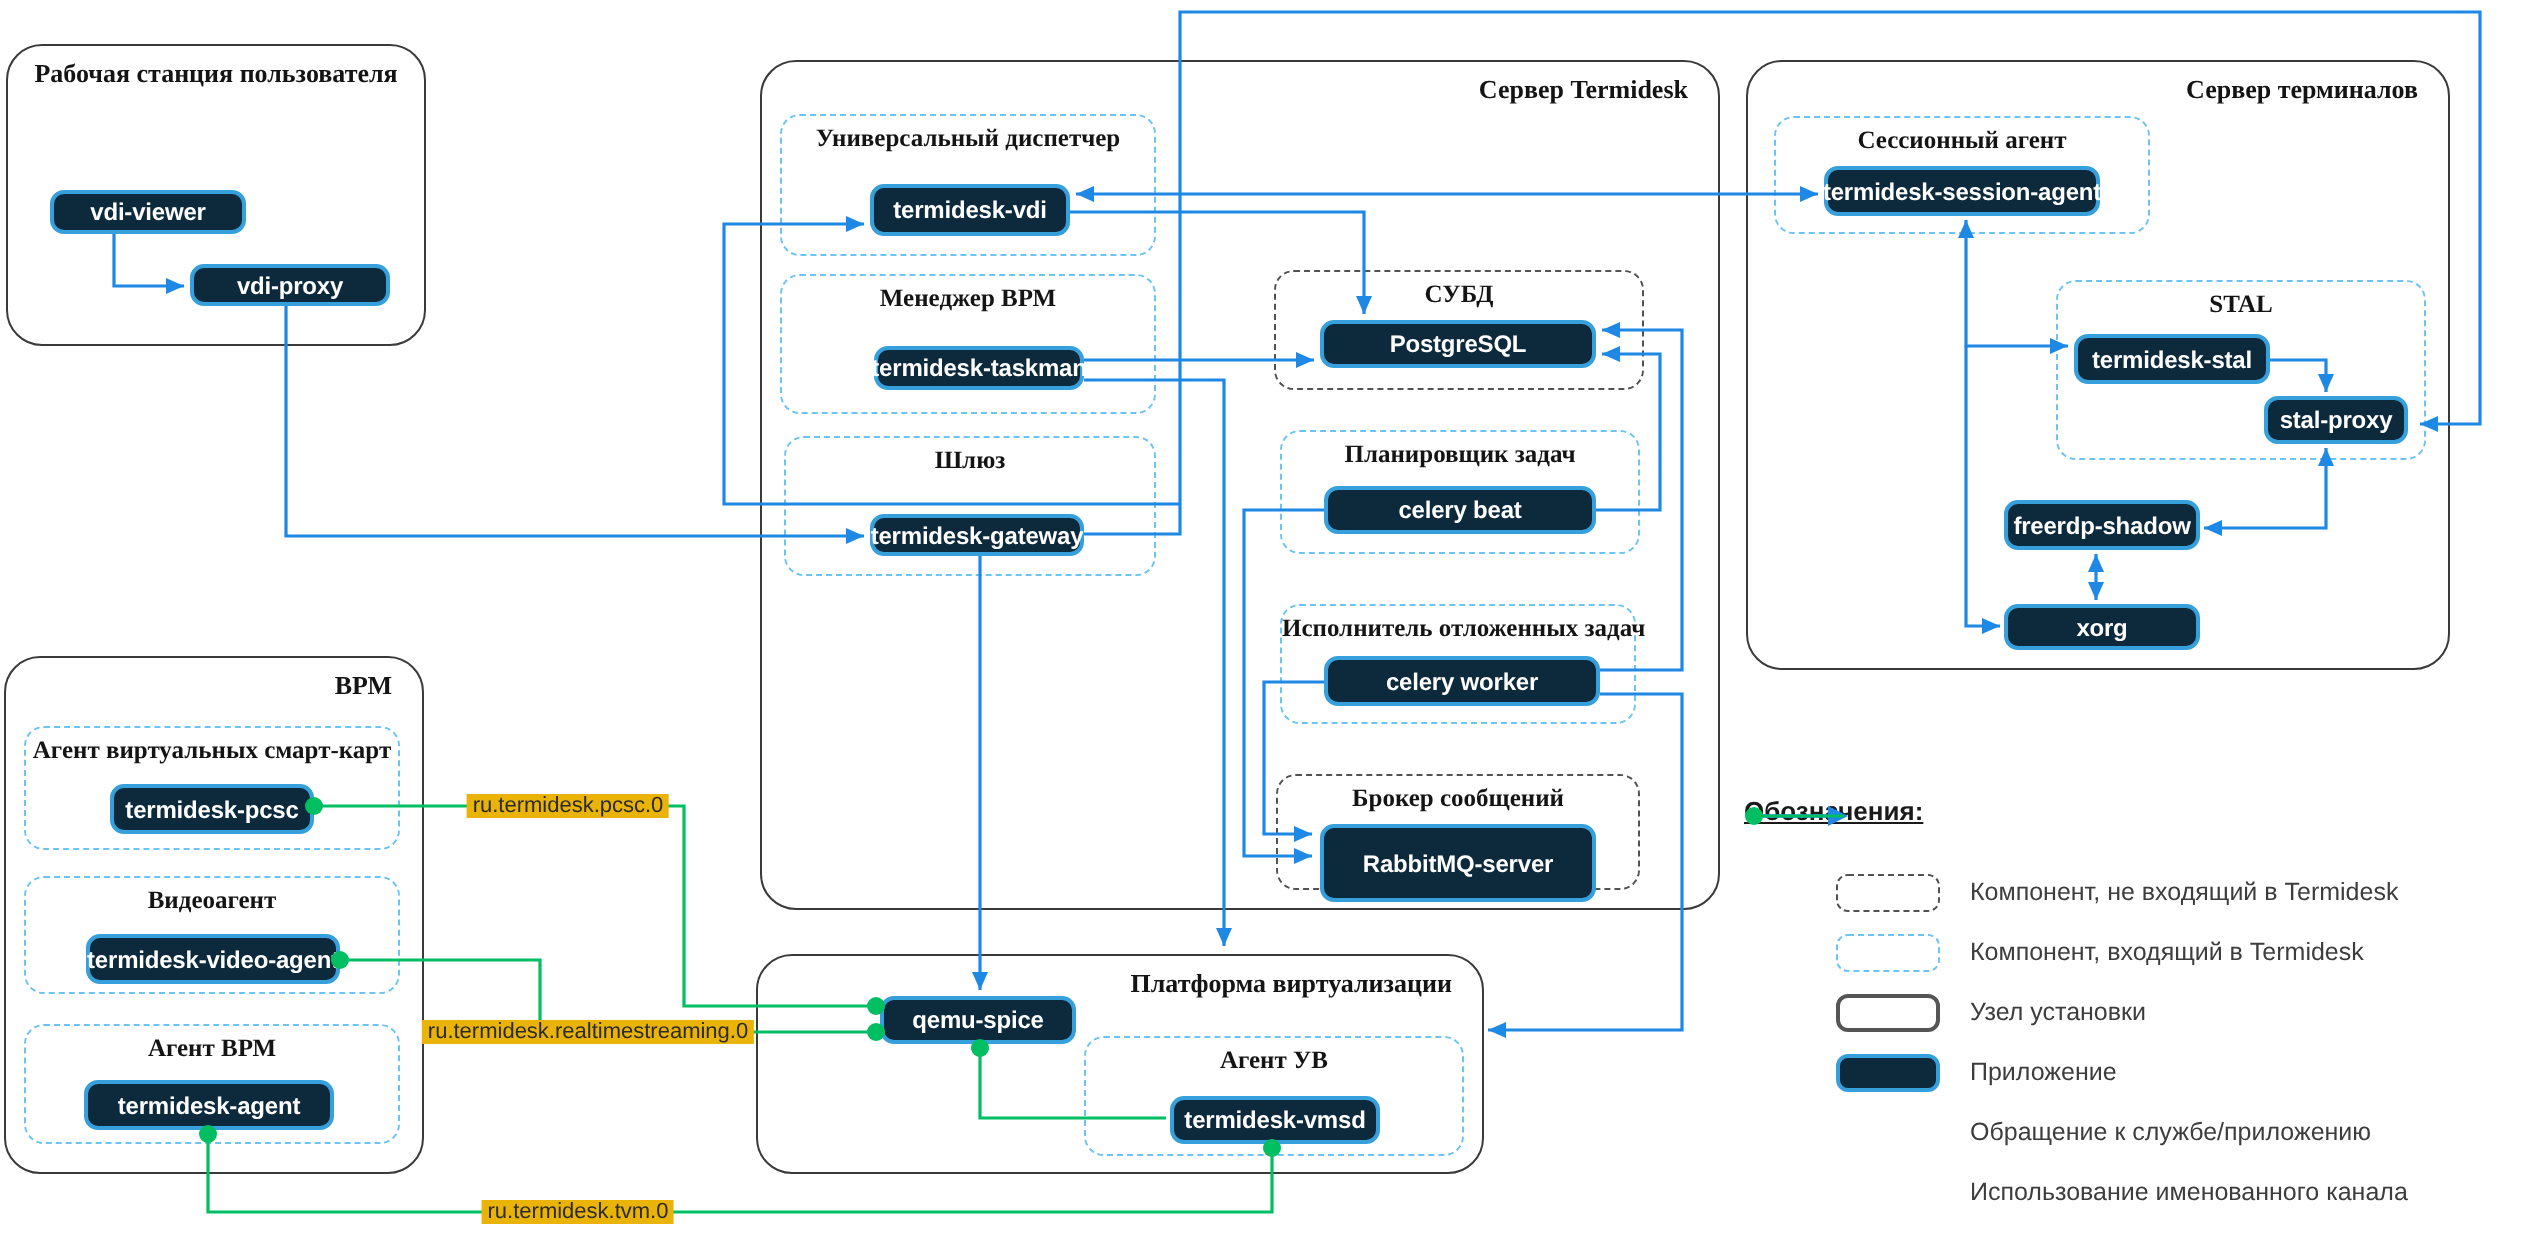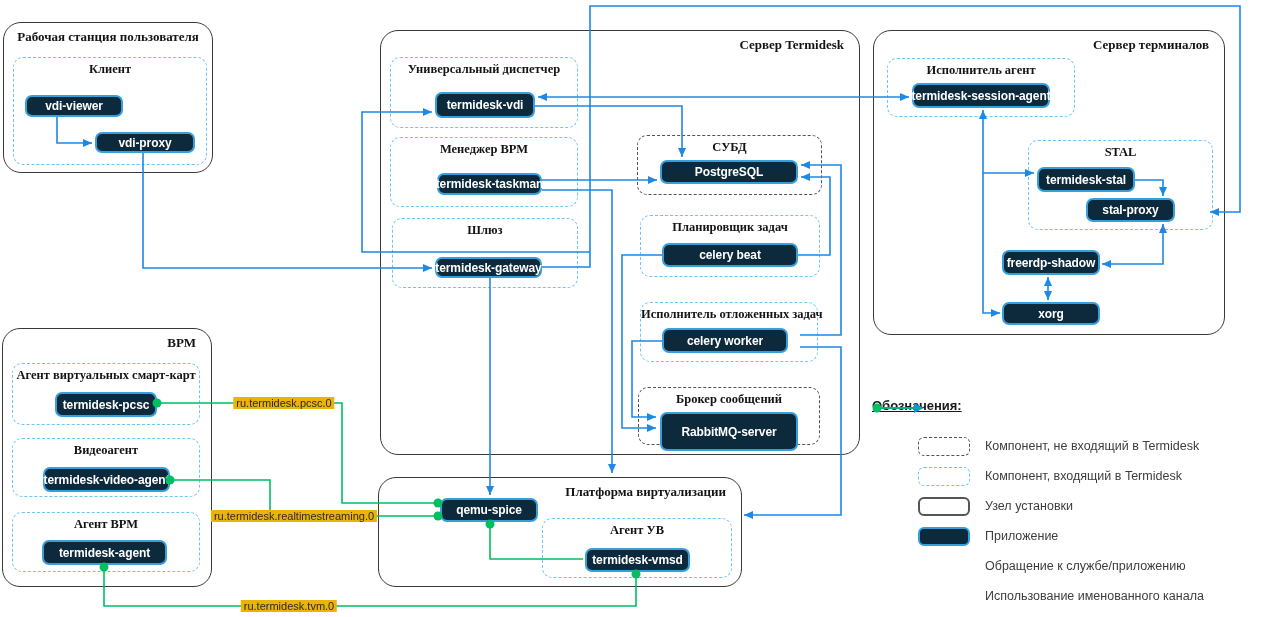--- a/index.html
+++ b/index.html
@@ -82,23 +82,20 @@
     </div>
     <div class="node" style="left: 873px; top: 30px; width: 352px; height: 305px;">
       <div class="ttl right">Сервер терминалов</div>
     </div>
     <div class="node" style="left: 2px; top: 328px; width: 210px; height: 259px; padding-left: 48px;">
       <div class="ttl right">ВРМ</div>
     </div>
     <div class="node" style="left: 378px; top: 477px; width: 364px; height: 110px;">
       <div class="ttl right">Платформа виртуализации</div>
     </div>
-    <div class="group" style="left: 13px; top: 57px; width: 194px; height: 108px;">
-      <div class="ttl">Клиент</div>
-    </div>
     <div class="group" style="left: 390px; top: 57px; width: 188px; height: 71px;">
       <div class="ttl">Универсальный диспетчер</div>
     </div>
     <div class="group" style="left: 390px; top: 137px; width: 188px; height: 70px;">
       <div class="ttl">Менеджер ВРМ</div>
     </div>
     <div class="group" style="left: 392px; top: 218px; width: 186px; height: 70px;">
       <div class="ttl">Шлюз</div>
     </div>
     <div class="group dark" style="left: 637px; top: 135px; width: 185px; height: 60px;">
@@ -107,21 +104,21 @@
     <div class="group" style="left: 640px; top: 215px; width: 180px; height: 62px;">
       <div class="ttl">Планировщик задач</div>
     </div>
     <div class="group" style="left: 640px; top: 302px; width: 178px; height: 60px;">
       <div class="ttl">Исполнитель отложенных задач</div>
     </div>
     <div class="group dark" style="left: 638px; top: 387px; width: 182px; height: 58px;">
       <div class="ttl">Брокер сообщений</div>
     </div>
     <div class="group" style="left: 887px; top: 58px; width: 188px; height: 59px;">
-      <div class="ttl">Исполнитель агент</div>
+      <div class="ttl">Сессионный агент</div>
     </div>
     <div class="group" style="left: 1028px; top: 140px; width: 185px; height: 90px;">
       <div class="ttl">STAL</div>
     </div>
     <div class="group" style="left: 12px; top: 363px; width: 188px; height: 62px;">
       <div class="ttl">Агент виртуальных смарт-карт</div>
     </div>
     <div class="group" style="left: 12px; top: 438px; width: 188px; height: 59px;">
       <div class="ttl">Видеоагент</div>
     </div>
@@ -179,25 +176,25 @@
       <path d="M104,567 L104,606 L636,606 L636,574" fill="none" stroke="#00bf63" stroke-width="1.6"></path>
       <path d="M490,524 L490,559 L583,559" fill="none" stroke="#00bf63" stroke-width="1.6"></path>
     </svg>
     <div class="app" style="left: 25px; top: 95px; width: 98px; height: 22px;">vdi-viewer</div>
     <div class="app" style="left: 95px; top: 132px; width: 100px; height: 21px;">vdi-proxy</div>
     <div class="app" style="left: 435px; top: 92px; width: 100px; height: 26px;">termidesk-vdi</div>
     <div class="app" style="left: 437px; top: 173px; width: 105px; height: 22px;">termidesk-taskman</div>
     <div class="app" style="left: 435px; top: 257px; width: 107px; height: 21px;">termidesk-gateway</div>
     <div class="app" style="left: 660px; top: 160px; width: 138px; height: 24px;">PostgreSQL</div>
     <div class="app" style="left: 662px; top: 243px; width: 136px; height: 24px;">celery beat</div>
-    <div class="app" style="left: 662px; top: 328px; width: 126px; height: 25px;">celery worker</div>
+    <div class="app" style="left: 662px; top: 328px; width: 138px; height: 25px;">celery worker</div>
     <div class="app" style="left: 660px; top: 412px; width: 138px; height: 39px;">RabbitMQ-server</div>
     <div class="app" style="left: 912px; top: 83px; width: 138px; height: 25px;">termidesk-session-agent</div>
     <div class="app" style="left: 1037px; top: 167px; width: 98px; height: 25px;">termidesk-stal</div>
-    <div class="app" style="left: 1086px; top: 198px; width: 89px; height: 24px;">stal-proxy</div>
+    <div class="app" style="left: 1132px; top: 198px; width: 72px; height: 24px;">stal-proxy</div>
     <div class="app" style="left: 1002px; top: 250px; width: 98px; height: 25px;">freerdp-shadow</div>
     <div class="app" style="left: 1002px; top: 302px; width: 98px; height: 23px;">xorg</div>
     <div class="app" style="left: 55px; top: 392px; width: 102px; height: 25px;">termidesk-pcsc</div>
     <div class="app" style="left: 43px; top: 467px; width: 127px; height: 25px;">termidesk-video-agent</div>
     <div class="app" style="left: 42px; top: 540px; width: 125px; height: 25px;">termidesk-agent</div>
     <div class="app" style="left: 440px; top: 498px; width: 98px; height: 24px;">qemu-spice</div>
     <div class="app" style="left: 585px; top: 548px; width: 105px; height: 24px;">termidesk-vmsd</div>
     <div class="dot" style="left: 157px; top: 403px;"></div>
     <div class="dot" style="left: 438px; top: 503px;"></div>
     <div class="dot" style="left: 170px; top: 480px;"></div>

